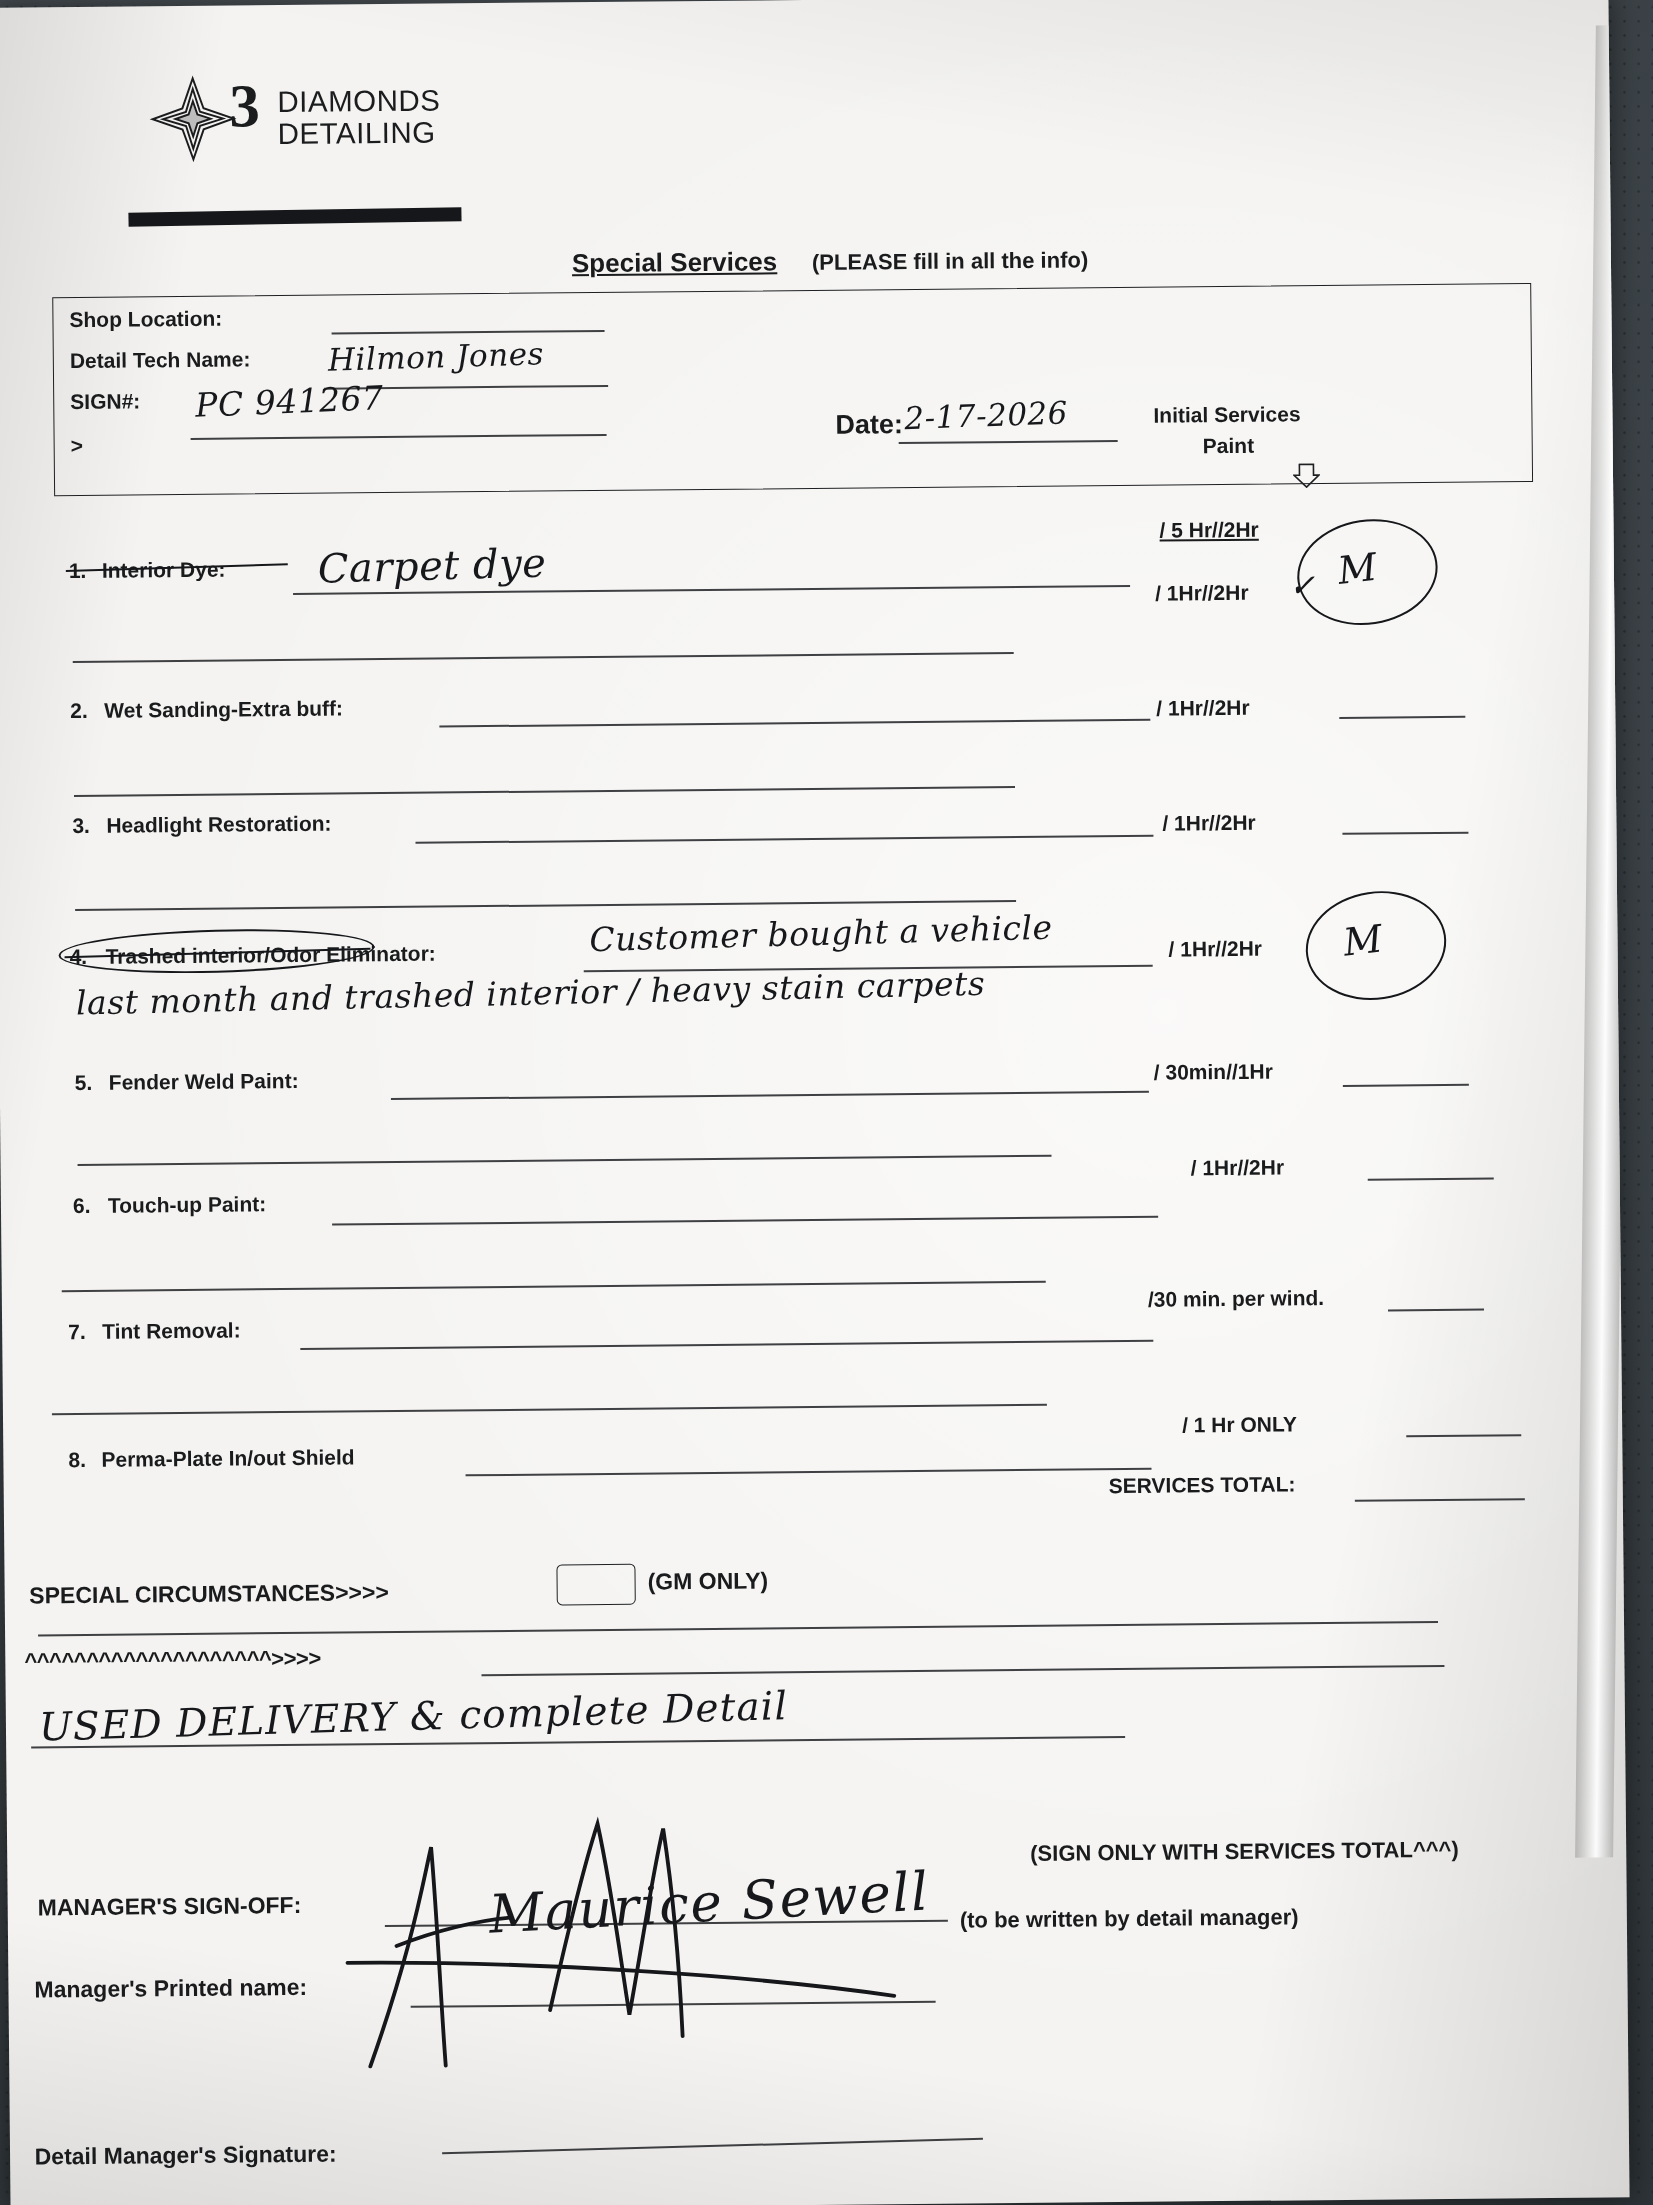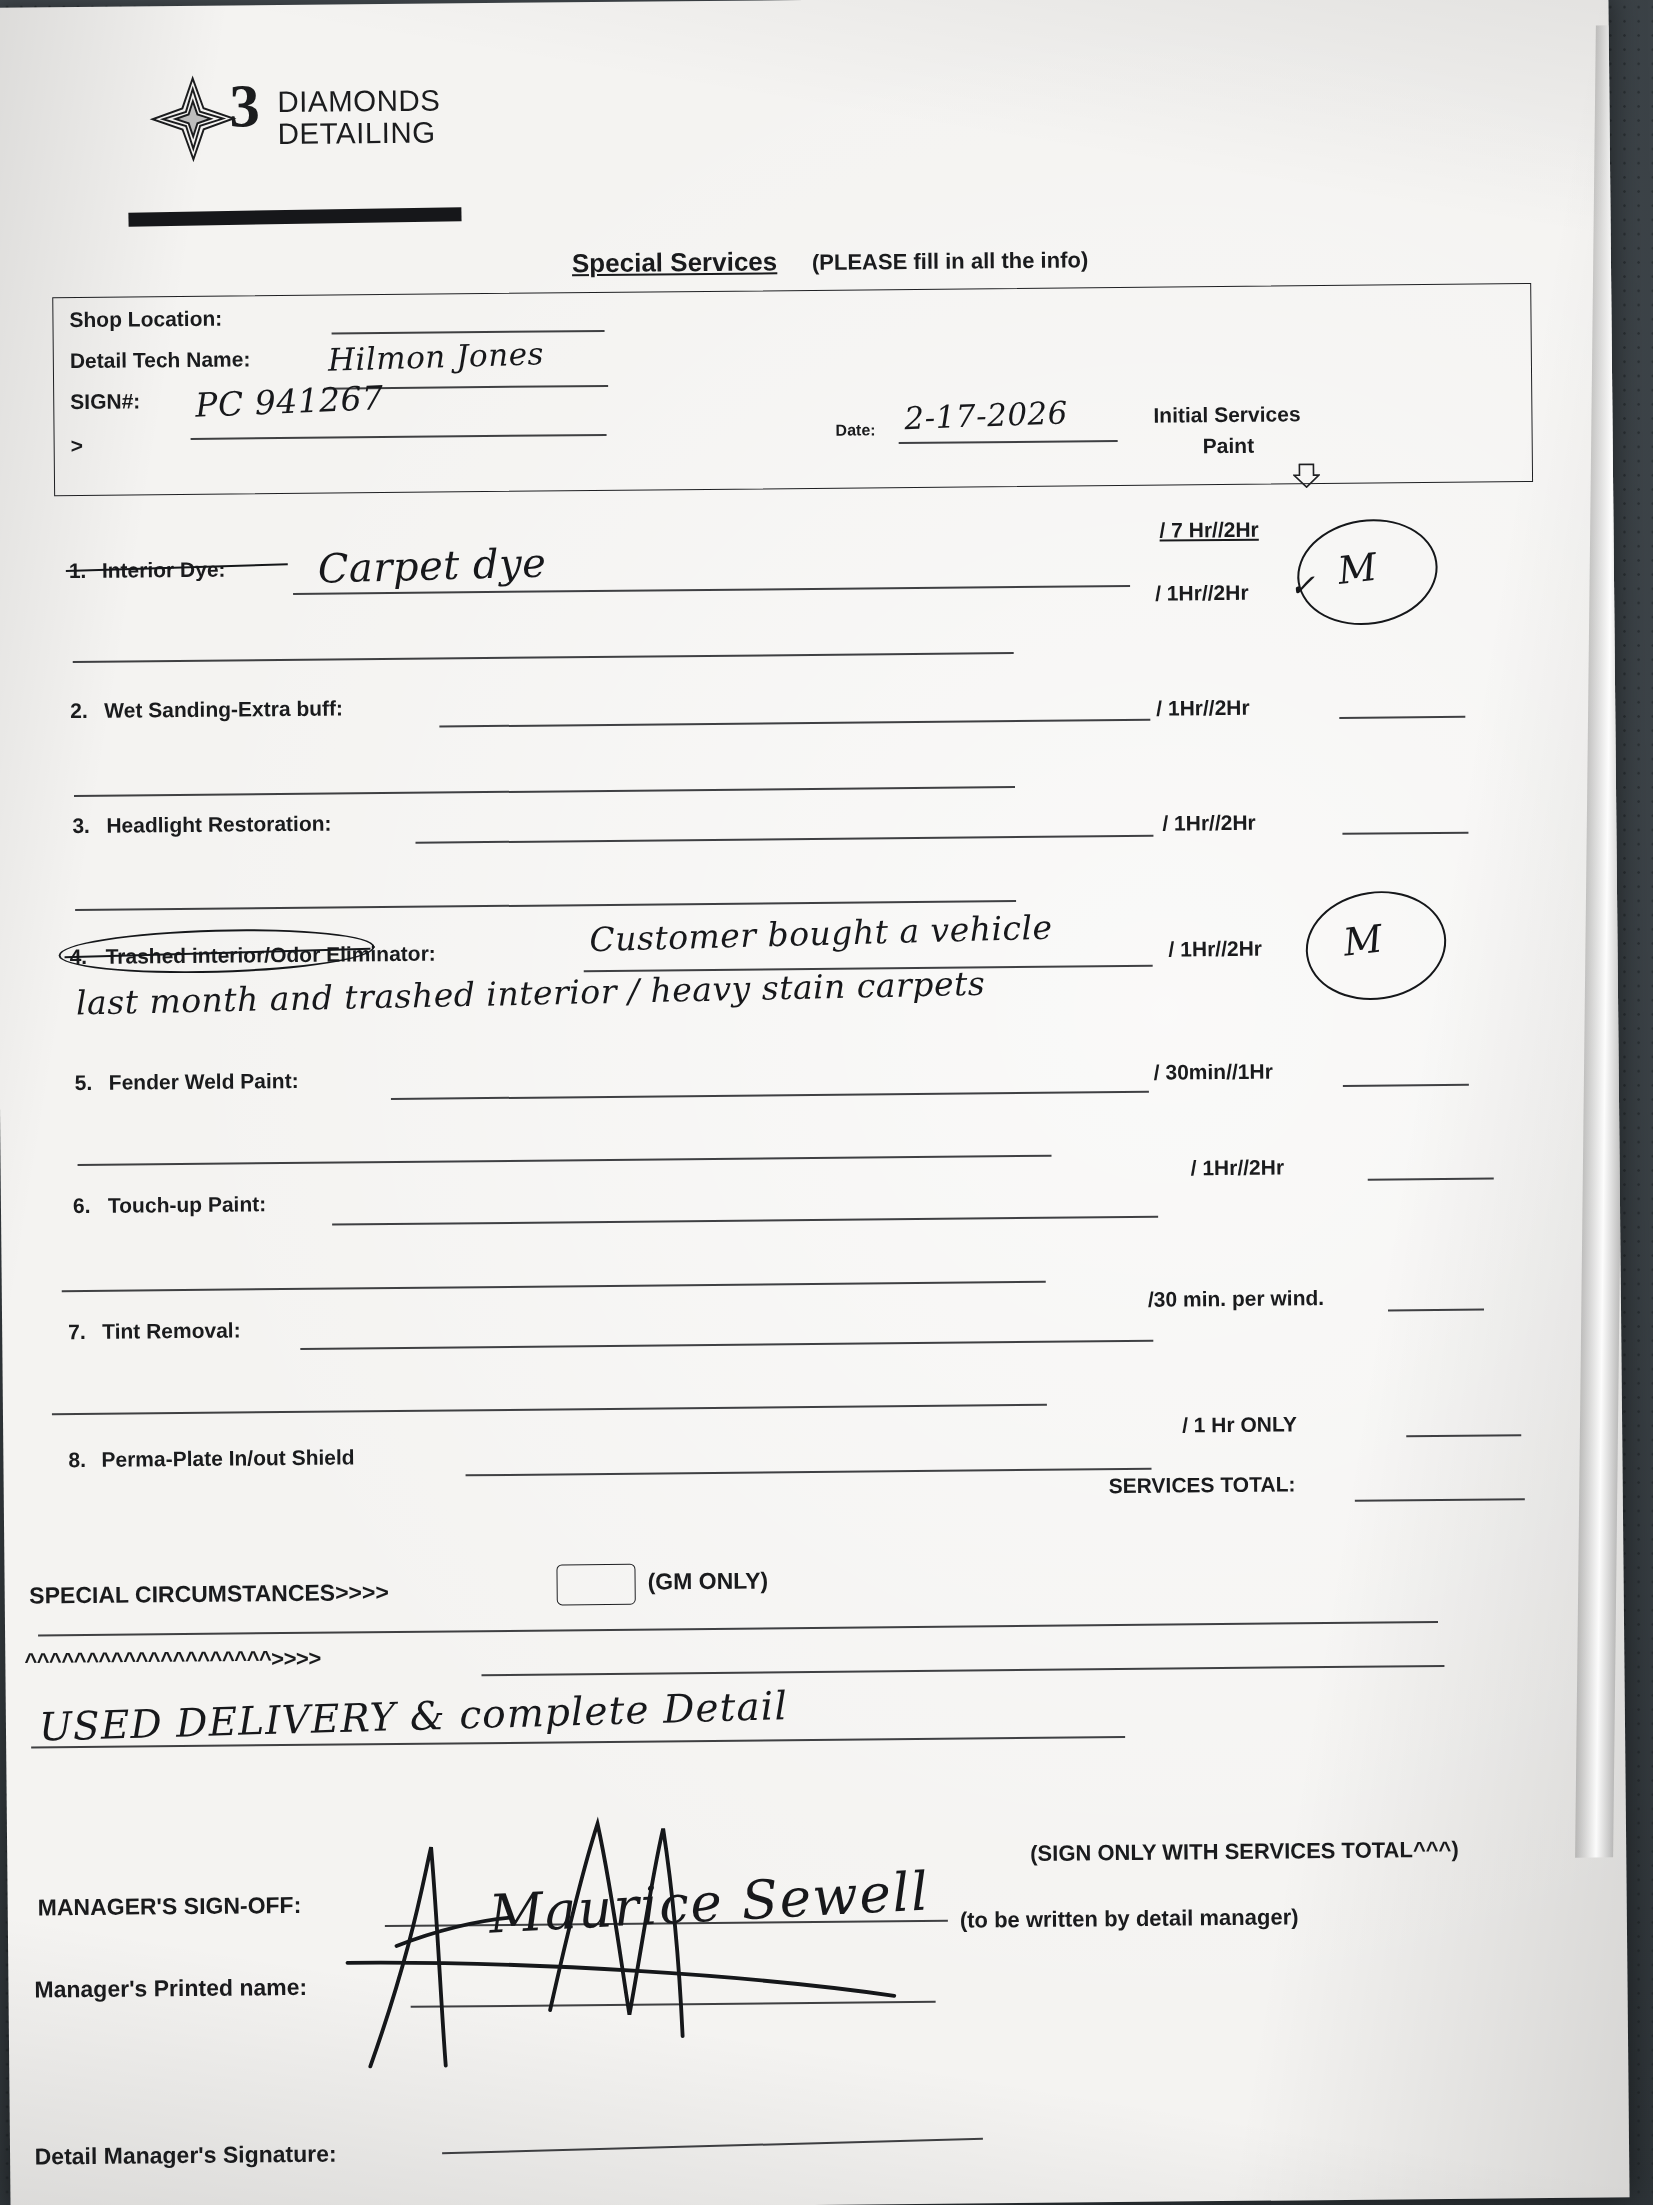--- a/index.html
+++ b/index.html
@@ -180,38 +180,38 @@
     <div class="t b" style="left:77px; top:342px;">Detail Tech Name:</div>
     <div class="line" style="left:331px; top:383px; width:284px;"></div>
     <div class="hw" style="left:335px; top:335px; font-size:31px; transform:rotate(-1.2deg);">Hilmon Jones</div>
 
     <div class="t b" style="left:77px; top:383px;">SIGN#:</div>
     <div class="line" style="left:197px; top:432px; width:416px;"></div>
     <div class="hw" style="left:202px; top:377px; font-size:33px; transform:rotate(-1.8deg);">PC 941267</div>
 
     <div class="t b" style="left:77px; top:427px;">&gt;</div>
 
-    <div class="t b" style="left:842px; top:422px; font-size:16px;">Date:</div>
+    <div class="t b" style="left:842px; top:410px; font-size:27px;">Date:</div>
     <div class="line" style="left:905px; top:443px; width:219px;"></div>
     <div class="hw" style="left:911px; top:399px; font-size:31px; transform:rotate(-1.5deg);">2-17-2026</div>
 
     <div class="t b" style="left:1160px; top:407px; font-size:21px;">Initial Services</div>
     <div class="t b" style="left:1209px; top:438px; font-size:21px;">Paint</div>
     <svg style="position:absolute; left:1299px; top:468px; width:27px; height:25px;" viewBox="0 0 50 46">
       <path d="M12 2 H38 V22 H48 L25 44 L2 22 H12 Z" fill="none" stroke="#1f2023" stroke-width="3"></path>
     </svg>
 
     <div class="t b" style="left:74px; top:552px;">1.</div>
     <div class="t b" style="left:107px; top:552px;">Interior Dye:</div>
     <div class="strike" style="left:71px; top:563px; width:222px; transform:rotate(-1.2deg);"></div>
     <div class="line" style="left:298px; top:588px; width:837px;"></div>
     <div class="line" style="left:77px; top:654px; width:941px;"></div>
     <div class="hw" style="left:323px; top:539px; font-size:40px; transform:rotate(-1deg);">Carpet dye</div>
     <div class="t b" style="left:1165px; top:522px;">
-      <span class="u">/ 7 Hr//2Hr</span>
+      <span class="u">/ 5 Hr//2Hr</span>
     </div>
     <div class="t b" style="left:1160px; top:585px;">/ 1Hr//2Hr</div>
     <div class="scribble-ellipse" style="left:1302px; top:525px; width:137px; height:101px;"></div>
     <div class="hw" style="left:1343px; top:552px; font-size:38px; transform:rotate(-6deg);">M</div>
     <div class="hw" style="left:1294px; top:572px; font-size:31px;">✓</div>
 
     <div class="t b" style="left:74px; top:692px;">2.</div>
     <div class="t b" style="left:108px; top:692px;">Wet Sanding-Extra buff:</div>
     <div class="line" style="left:443px; top:722px; width:711px;"></div>
     <div class="line" style="left:77px; top:788px; width:941px;"></div>

